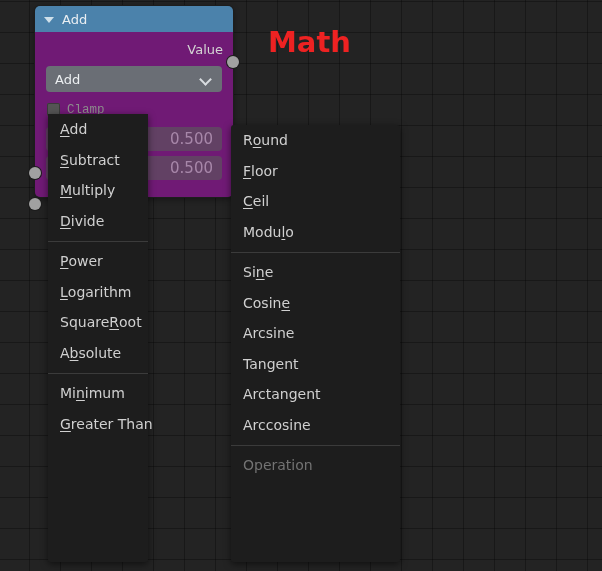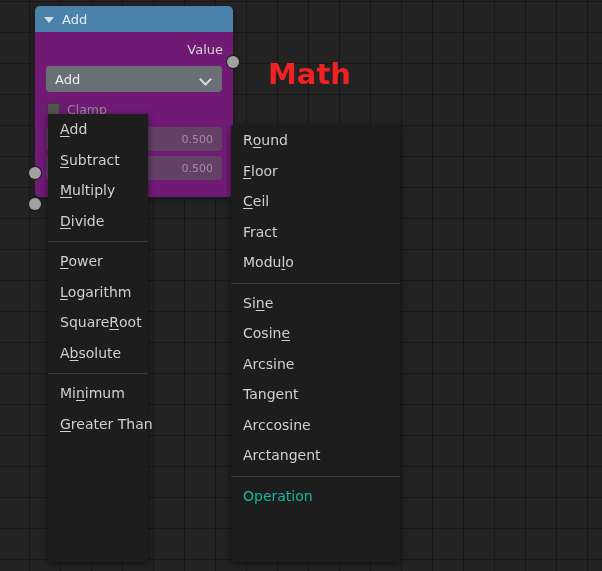--- a/index.html
+++ b/index.html
@@ -32,21 +32,20 @@
   .watermark {
     position: absolute;
     left: 268px;
     top: 25px;
     font-size: 29px;
     font-weight: bold;
     color: #ee2222;
     letter-spacing: 0px;
     line-height: 34px;
     user-select: none;
-    margin-top: 32px;
   }
 
   
   .node {
     position: absolute;
     left: 35px;
     top: 6px;
     width: 198px;
     border-radius: 5px;
     background: #303030;
@@ -147,21 +146,21 @@
   }
 
   
   .node-row {
     height: 25px;
     margin: 0 11px 5px 11px;
     display: flex;
     align-items: center;
     box-sizing: border-box;
   }
-  .check-row { padding-left: 1px; }
+  .check-row { padding-left: 1px; font-family: Liberation Mono, monospace; }
   .checkbox {
     width: 13px;
     height: 13px;
     border-radius: 2px;
     background: #545454;
     box-shadow: inset 0 0 0 1px #3a3a3a;
     margin-right: 7px;
     flex: none;
   }
   .check-label {
@@ -174,21 +173,21 @@
     height: 24px;
     justify-content: space-between;
     padding: 0 9px;
     opacity: 0.62;
   }
   .slider-name {
     font-size: 12.5px;
     color: #b8b8b8;
   }
   .slider-val {
-    font-size: 11px;
+    font-size: 15px;
     color: #cacaca;
   }
 
   
   .menu-col {
     position: absolute;
     background: #1d1d1d;
     box-shadow: 0 2px 7px rgba(0,0,0,0.55);
   }
   .menu-col-left {
@@ -223,21 +222,21 @@
     height: 1px;
     background: #3b3b3b;
     margin: 5px 0 4px 0;
   }
   .menu-label {
     height: 30px;
     display: flex;
     align-items: center;
     padding-left: 12px;
     font-size: 14px;
-    color: #14b8a6;
+    color: #737373;
     box-sizing: border-box;
   }
 </style>
 </head>
 <body>
 
 <div id="root">
 
   <div class="watermark">Math</div>
 
@@ -292,26 +291,25 @@
       <div class="menu-item">A<span class="ul">b</span>solute</div>
       <div class="menu-sep"></div>
       <div class="menu-item">Mi<span class="ul">n</span>imum</div>
       <div class="menu-item"><span class="ul">G</span>reater Than</div>
     </div>
 
   <div class="menu-col menu-col-right" id="menu-right">
       <div class="menu-item">R<span class="ul">o</span>und</div>
       <div class="menu-item"><span class="ul">F</span>loor</div>
       <div class="menu-item"><span class="ul">C</span>eil</div>
-      <div class="menu-item">Fract</div>
       <div class="menu-item">Modu<span class="ul">l</span>o</div>
       <div class="menu-sep"></div>
       <div class="menu-item">Si<span class="ul">n</span>e</div>
       <div class="menu-item">Cosin<span class="ul">e</span></div>
       <div class="menu-item">Arcsine</div>
       <div class="menu-item">Tangent</div>
+      <div class="menu-item">Arctangent</div>
       <div class="menu-item">Arccosine</div>
-      <div class="menu-item">Arctangent</div>
       <div class="menu-sep"></div>
       <div class="menu-label">Operation</div>
     </div>
 
 </div>
 
 </body></html>

